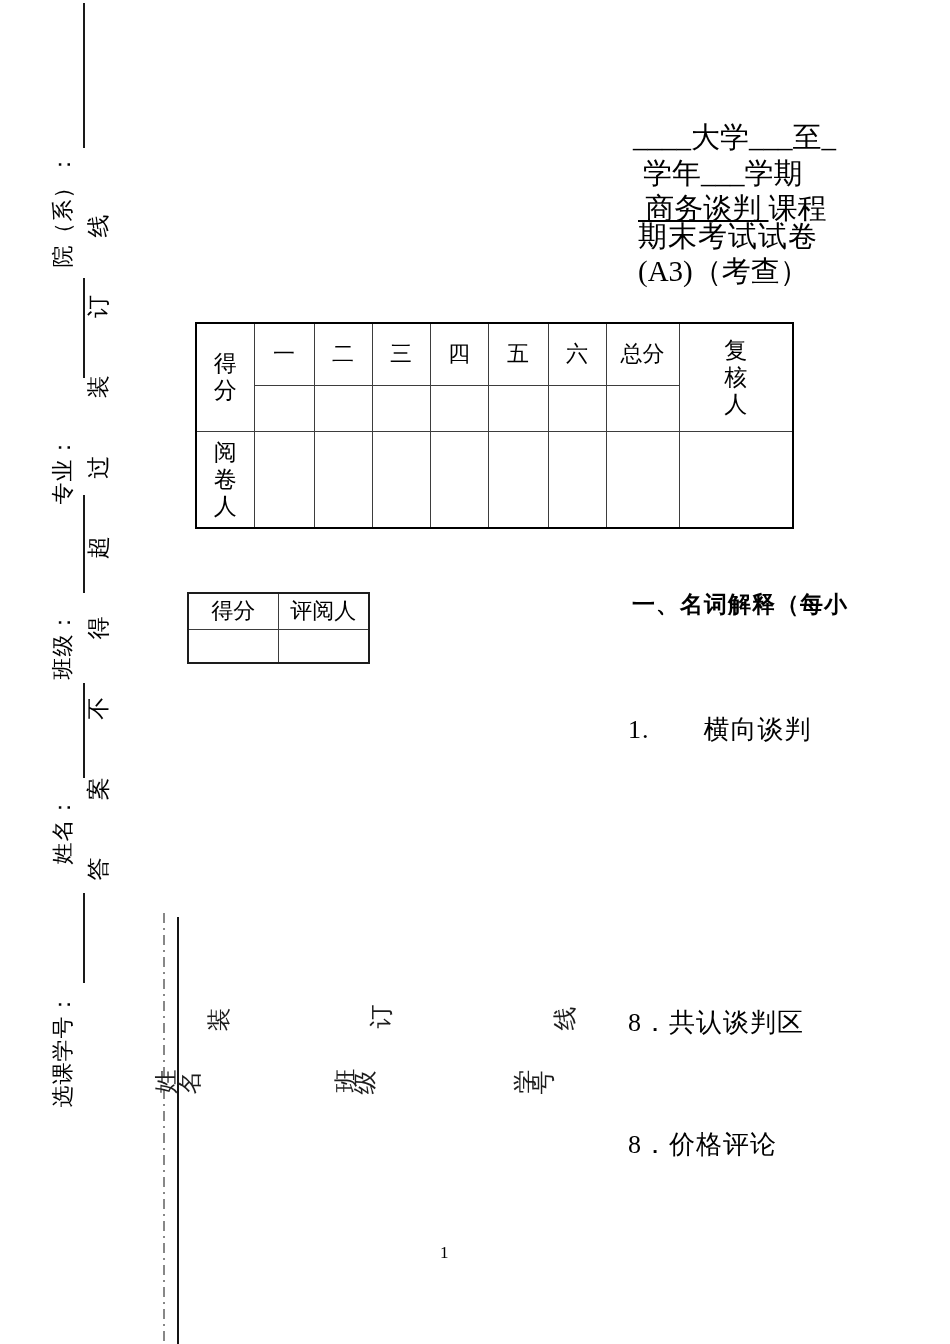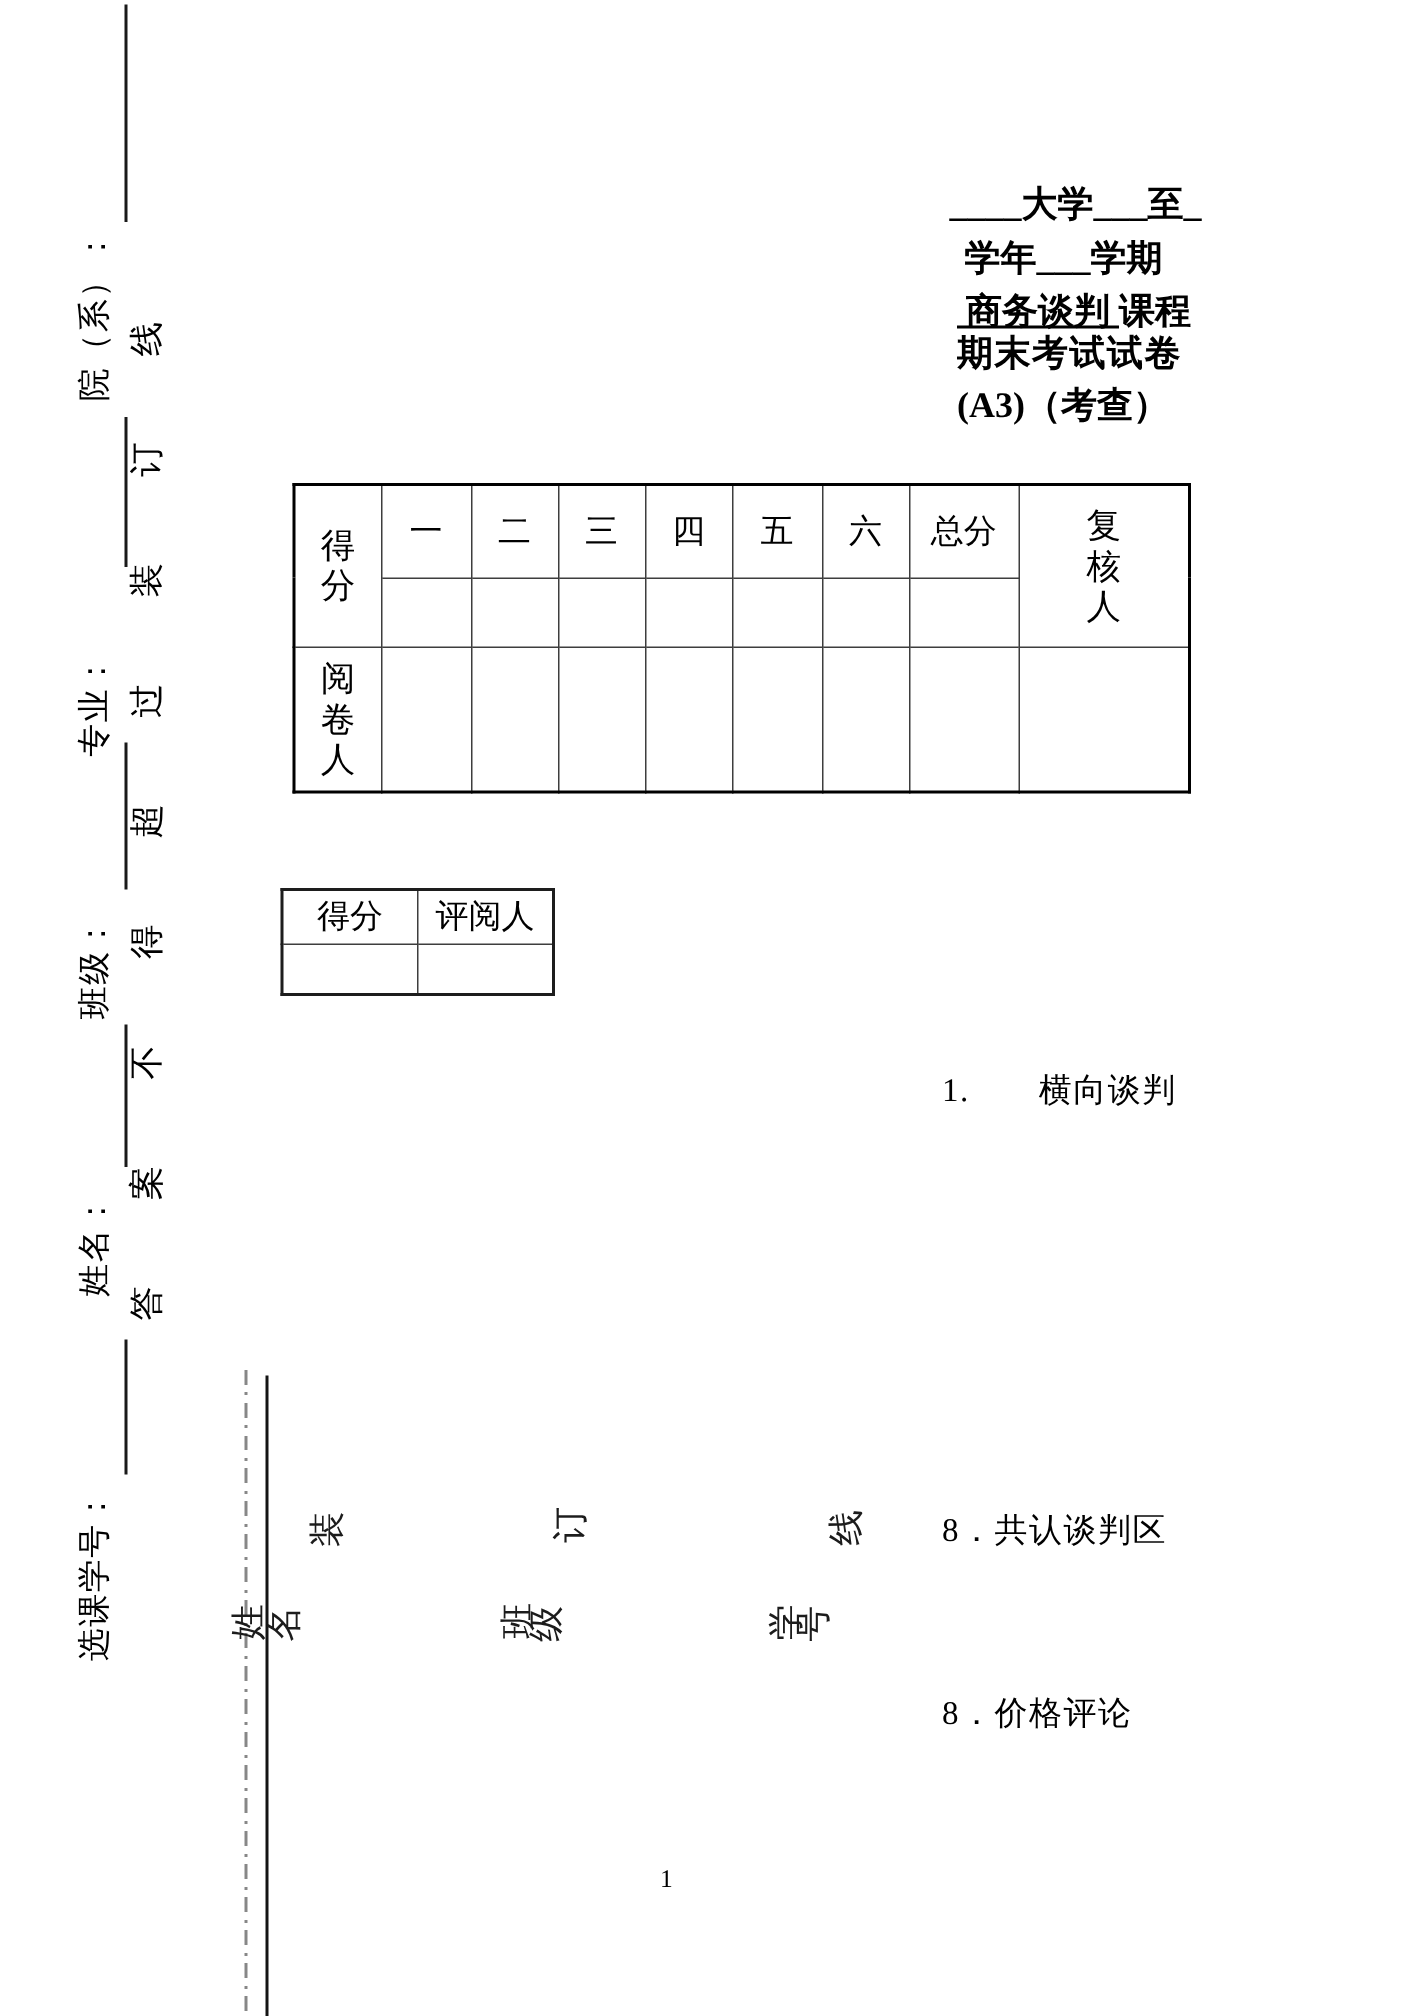--- a/index.html
+++ b/index.html
@@ -2,37 +2,37 @@
 <html><head>
 <meta charset="utf-8">
 <style>
   html,body{margin:0;padding:0;background:#ffffff;}
   .page{
     position:relative;width:950px;height:1344px;background:#ffffff;
     font-family:"Liberation Serif","DejaVu Serif",serif;color:#000;
     overflow:hidden;
   }
   
-  .title-line{position:absolute;font-size:24px;font-weight:bold;white-space:pre;line-height:30px;}
+  .title-line{position:absolute;font-size:29px;font-weight:normal;white-space:pre;line-height:30px;}
   .t1{left:633px;top:122px;}
   .t2{left:643px;top:158px;}
   .t3{left:638px;top:193px;}
   .t4{left:638px;top:221px;letter-spacing:1px;}
   .t5{left:638px;top:256px;}
   .course-underline{text-decoration:underline;}
   
   table{border-collapse:collapse;table-layout:fixed;}
   .score-table{position:absolute;left:195px;top:322px;border:2px solid #000;}
   .score-table td{border:1px solid #3d3d3d;text-align:center;vertical-align:middle;padding:0;font-size:22px;}
   .sub-table{position:absolute;left:187px;top:592px;border:2px solid #1d1d1d;}
   .sub-table td{border:1px solid #3d3d3d;text-align:center;vertical-align:middle;padding:0;font-size:22px;}
   .vtext{width:1.25em;margin:0 auto;line-height:1.18;font-size:23px;text-align:center;}
   
   .sec-heading{position:absolute;left:632px;top:589px;font-size:23px;font-weight:bold;line-height:31px;letter-spacing:1px;white-space:pre;}
-  .question{position:absolute;left:628px;font-size:22px;letter-spacing:1px;white-space:pre;text-align:right;}
+  .question{position:absolute;left:628px;font-size:26px;letter-spacing:1px;white-space:pre;text-align:right;}
   .q1{top:712px;}.q2{top:847px;}.q3{top:1005px;}.q4{top:1127px;}
   
   .margin-field{
     position:absolute;transform:rotate(-90deg);font-size:22px;letter-spacing:1px;
     display:flex;align-items:center;justify-content:center;white-space:nowrap;height:24px;
   }
   .blank-line{position:absolute;left:83px;width:2px;background:#1a1a1a;}
   .binding-phrase{
     position:absolute;left:-235px;top:534px;width:666px;height:27px;
     transform:rotate(-90deg);display:flex;justify-content:space-between;align-items:center;
@@ -125,21 +125,21 @@
         <td>得分</td>
         <td>评阅人</td>
       </tr>
       <tr style="height:34px">
         <td></td>
         <td></td>
       </tr>
     </tbody>
   </table>
 
-  <div class="sec-heading"><br></div>
+  <div class="sec-heading"><span>一、名词解释（每小</span><br></div>
 
   <div class="question q1">1.　　横向谈判</div>
   <div class="question q3">8．共认谈判区</div>
   <div class="question q4">8．价格评论</div>
 
   <div class="margin-field" style="left:3px;top:198px;width:120px;">院（系）：</div>
   <div class="margin-field" style="left:23px;top:458px;width:80px;">专业：</div>
   <div class="margin-field" style="left:23px;top:633px;width:80px;">班级：</div>
   <div class="margin-field" style="left:23px;top:818px;width:80px;">姓名：</div>
   <div class="margin-field" style="left:1px;top:1038px;width:124px;">选课学号：</div>

